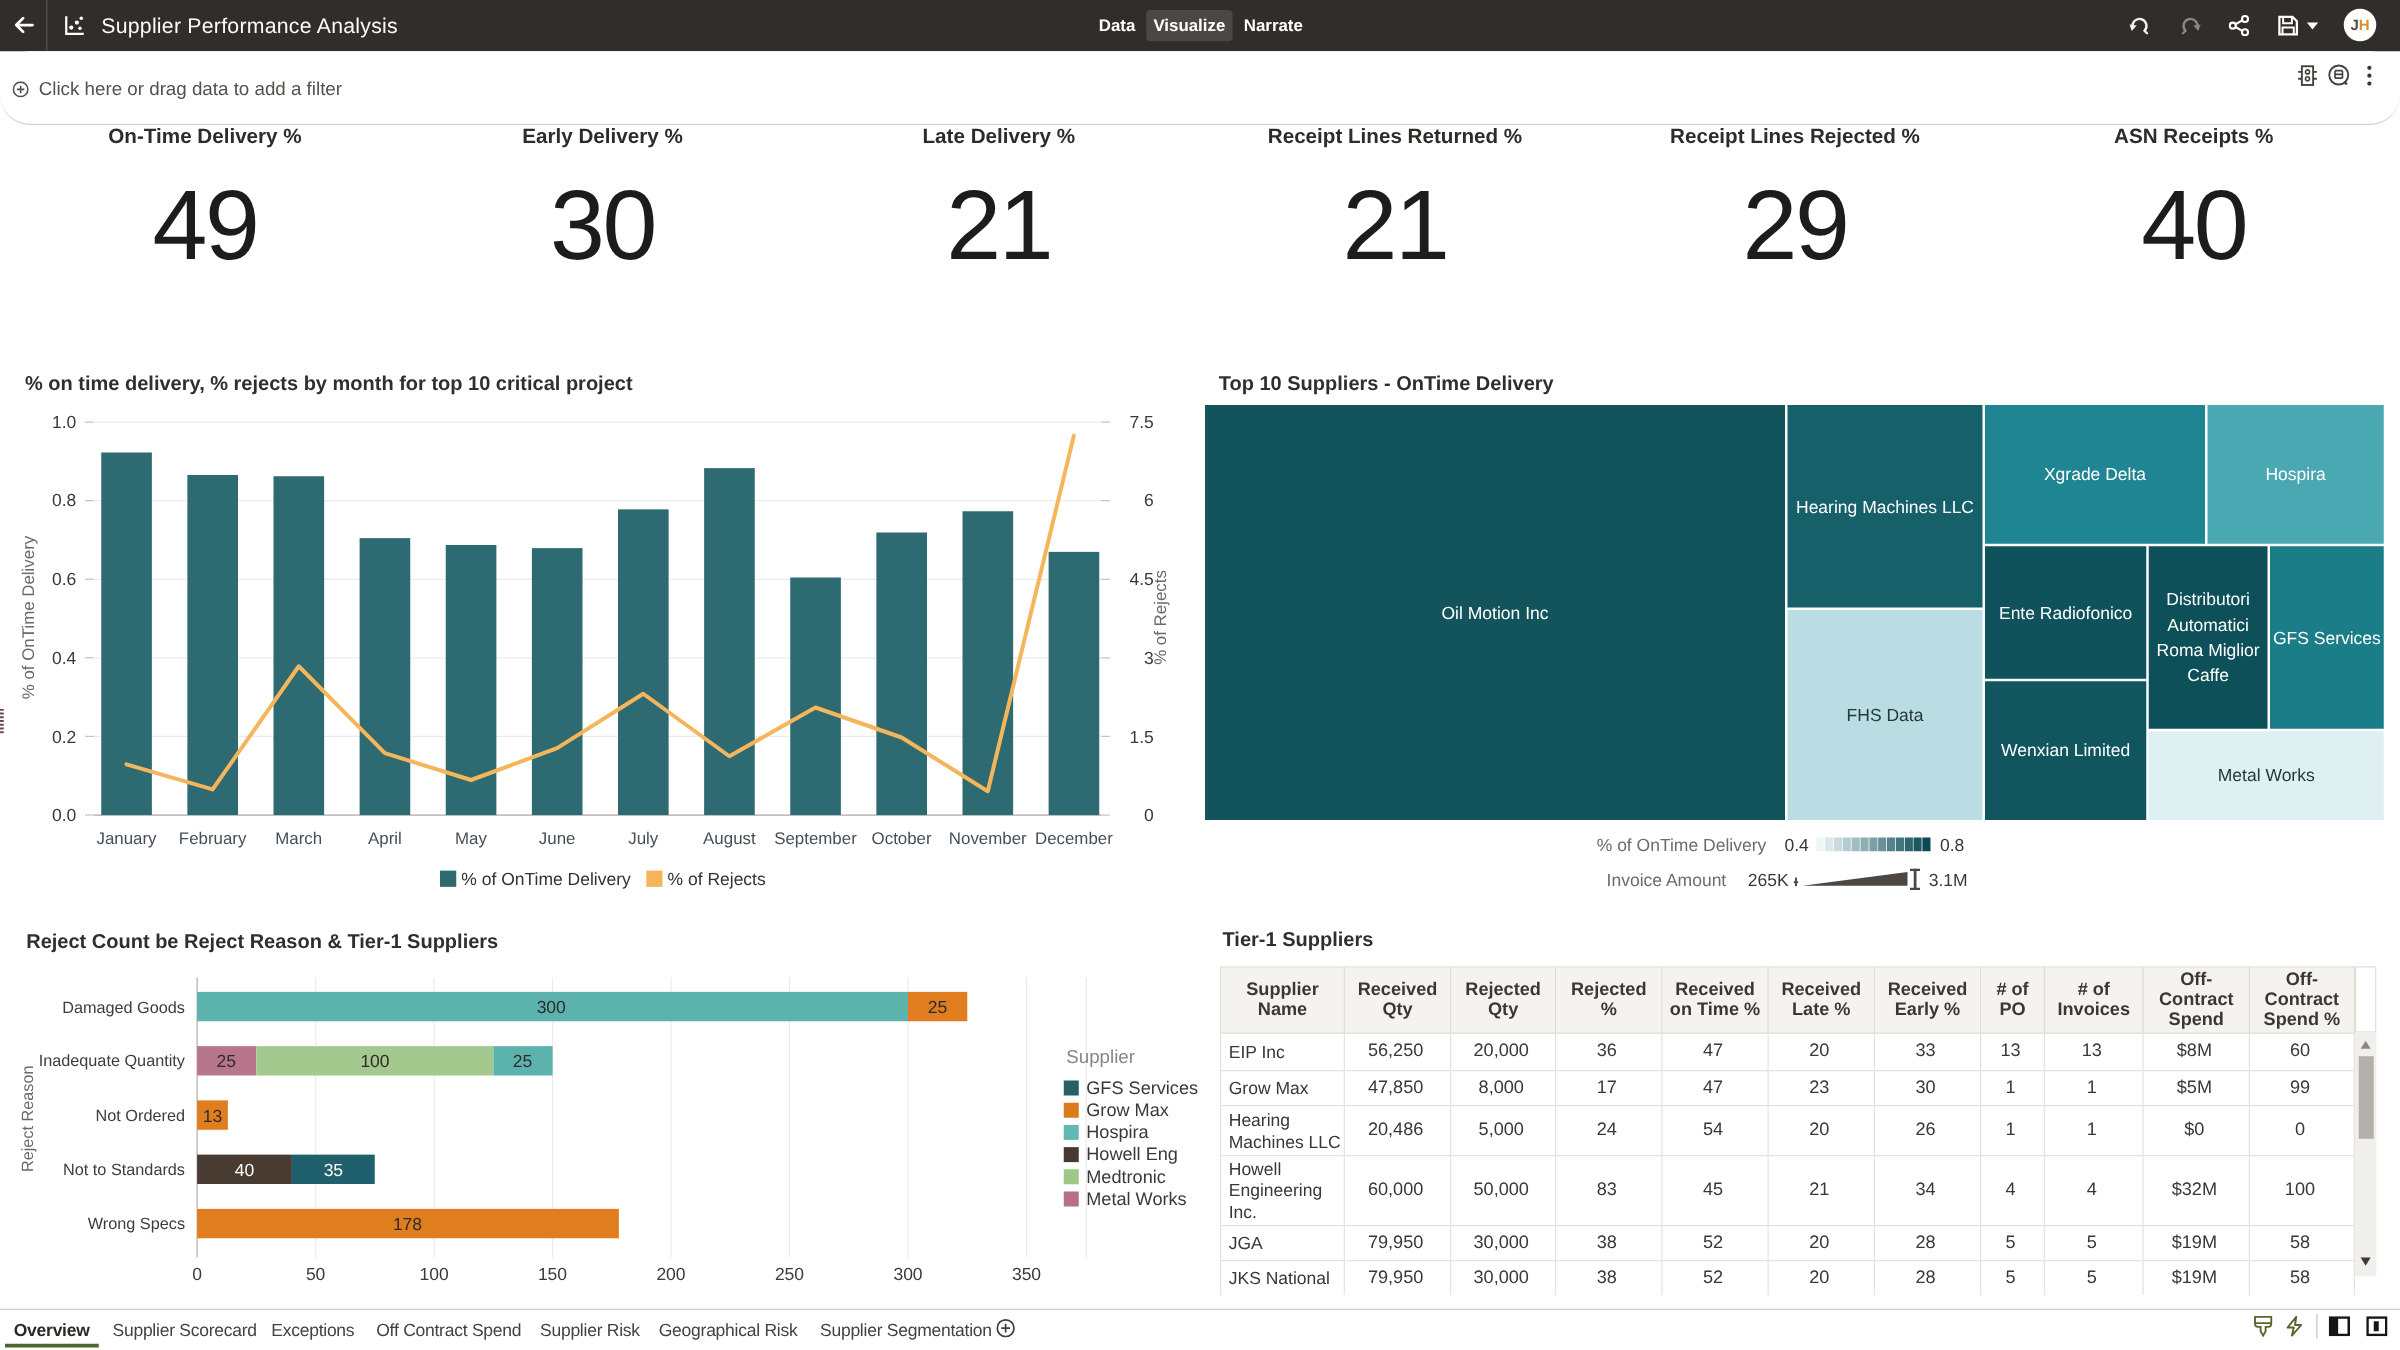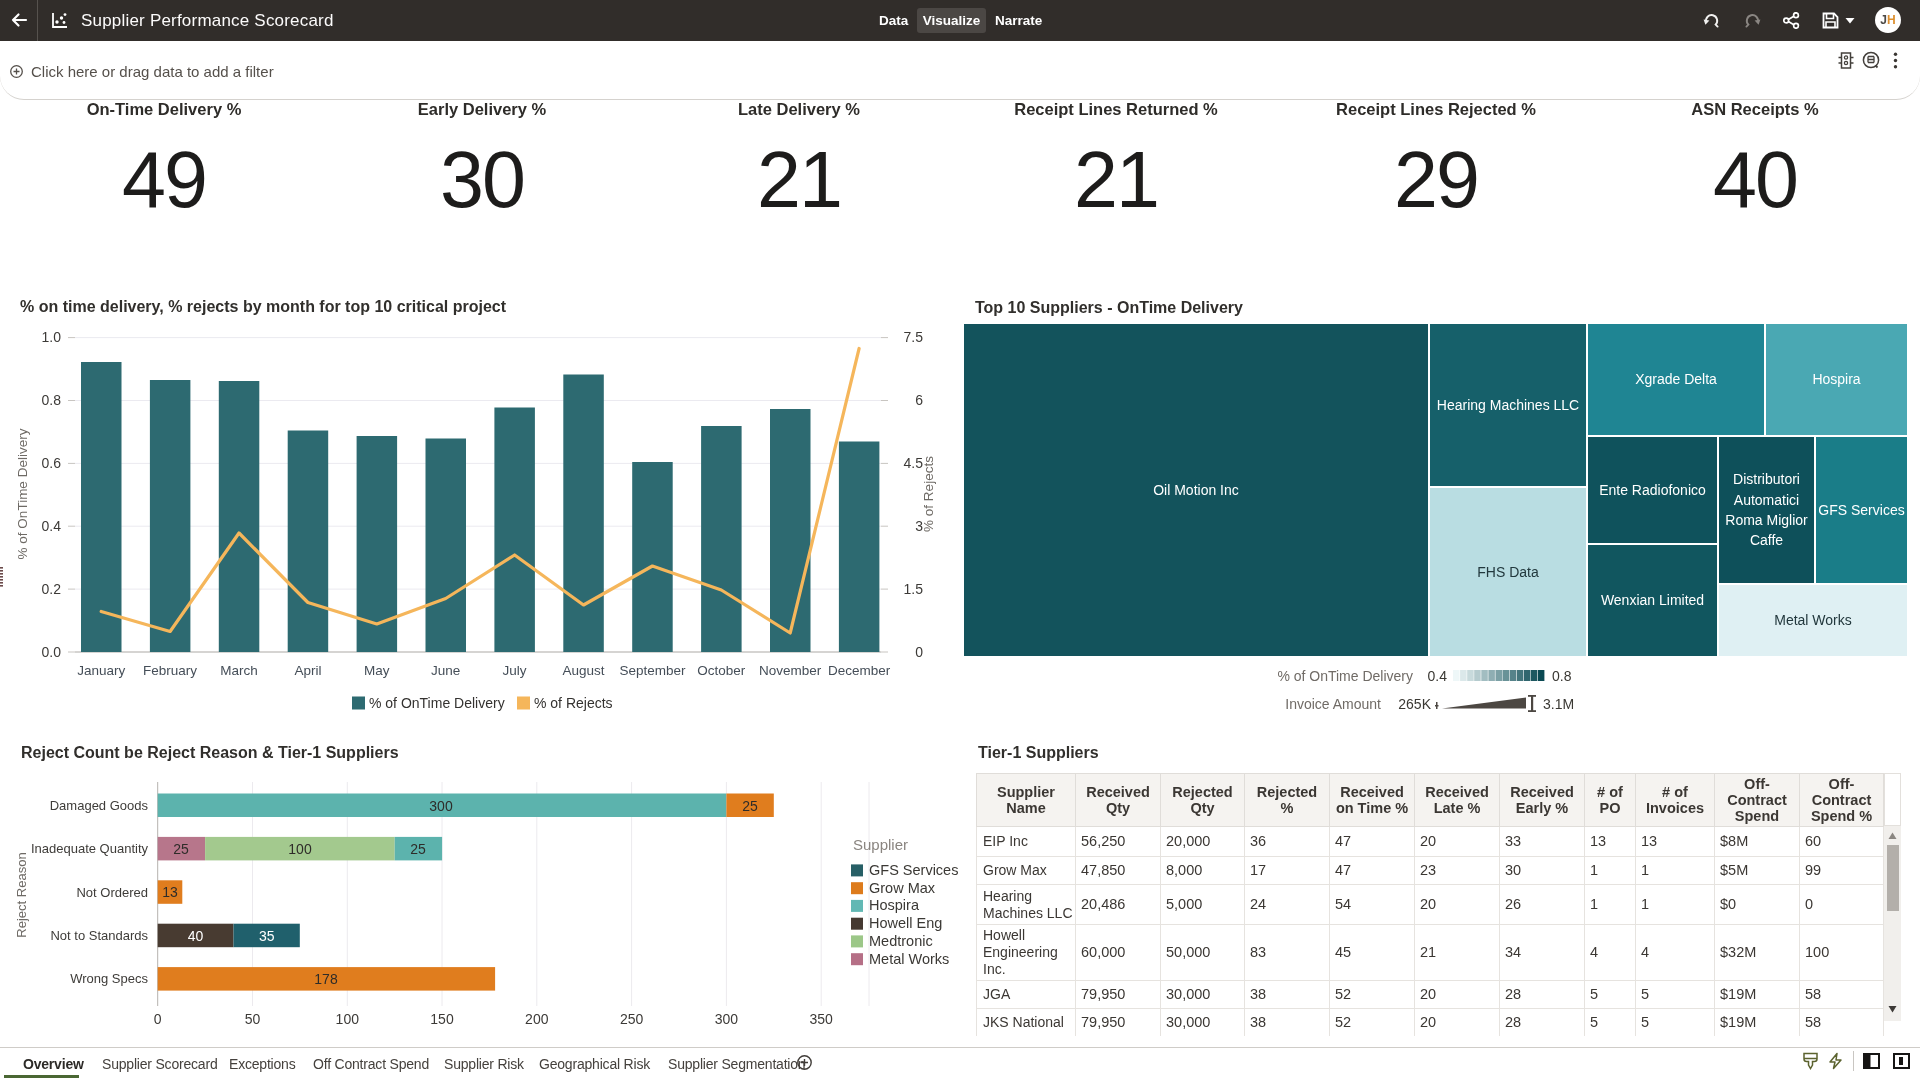--- a/index.html
+++ b/index.html
@@ -11,44 +11,44 @@
 .htab { position:absolute; top:9px; height:23px; line-height:23px; font-size:13.5px; font-weight:bold; color:#fff; }
 #vispill { position:absolute; left:917px; top:8px; width:69px; height:25px; background:#4b4744; border-radius:3px; text-align:center; line-height:25px; font-size:13.5px; font-weight:bold; color:#fff; }
 #fbar { position:absolute; left:0; top:41px; width:1920px; height:59px; background:#fff; border-bottom:1px solid #d5d2ce;border-radius:24px; }
 #fbar .txt { position:absolute; left:31px; top:63px; font-size:15px; color:#55504b; }
 .kpi { position:absolute; top:100px; width:318px; text-align:center; }
 .kpi .t { font-size:16.5px; font-weight:bold; color:#2e2c29; }
 .kpi .v { font-size:79px; color:#1d1c1b; margin-top:15px; letter-spacing:-2px; font-weight:400; }
 .vtitle { position:absolute; font-size:16px; font-weight:bold; color:#312f2c; }
 .tmbox { position:absolute; display:flex; align-items:center; justify-content:center; text-align:center; font-size:14px; color:#fff; line-height:1.45; }
 #tabbar { position:absolute; left:0; top:1047px; width:1920px; height:33px; background:#fff; border-top:1px solid #cfccc8; }
-.btab { position:absolute; top:1056px; font-size:14px; letter-spacing:-0.2px; color:#45413d;margin-left:12px; }
+.btab { position:absolute; top:1056px; font-size:14px; letter-spacing:-0.2px; color:#45413d; }
 #ovunder { position:absolute; left:4px; top:1075px; width:75px; height:3px; background:#4a6733; }
 table.tt { border-collapse:collapse; table-layout:fixed; font-size:14.5px; color:#3b3733; }
 table.tt th { background:#f5f3f0; font-weight:bold; text-align:center; border:1px solid #e0ddd9; padding:1px 3px; line-height:16px; font-size:14.5px; }
 table.tt td { border:1px solid #e6e3df; padding:2px 8px 2px 5px; background:#fff; line-height:17px; }
 table.tt td:first-child { padding:2px 2px 2px 6px; font-size:14px; }
-table.tt td.n { text-align:left; }
+table.tt td.n { text-align:center; }
 </style>
 </head>
 <body>
 
 <div id="hdr">
   <svg class="abs" style="left:10px;top:11px" width="18" height="18" viewBox="0 0 18 18">
       <path d="M16 9 H3 M8.5 3.5 L3 9 L8.5 14.5" stroke="#fff" stroke-width="2.2" fill="none" stroke-linecap="round" stroke-linejoin="round"></path>
     </svg>
   <div class="sep"></div>
   <svg class="abs" style="left:51px;top:12px" width="17" height="17" viewBox="0 0 17 17">
     <path d="M2 1 V15 H16" stroke="#fff" stroke-width="1.8" fill="none"></path>
     <circle cx="6" cy="10" r="1.7" fill="#fff"></circle>
       <circle cx="10.5" cy="6" r="1.7" fill="#fff"></circle>
       <circle cx="14" cy="2.6" r="1.4" fill="#fff"></circle>
       <circle cx="13" cy="10.5" r="1.4" fill="#fff"></circle>
   </svg>
-  <div class="title">Supplier Performance Scorecard</div>
+  <div class="title">Supplier Performance Analysis</div>
   <div class="htab" style="left:879px;">Data</div>
   <div id="vispill">Visualize</div>
   <div class="htab" style="left:995px;">Narrate</div>
 
   <svg class="abs" style="left:1703px;top:12px" width="17" height="17" viewBox="0 0 17 17">
       <path d="M3.2 10.2 A5.6 5.6 0 1 1 12.6 12.6 L14.6 14.6" stroke="#f2f1f0" stroke-width="1.9" fill="none" stroke-linecap="round"></path>
       <polygon points="0.6,7.6 6.4,8.4 2.4,12.8" fill="#f2f1f0"></polygon>
     </svg>
 
   <svg class="abs" style="left:1744px;top:12px" width="17" height="17" viewBox="0 0 17 17">

